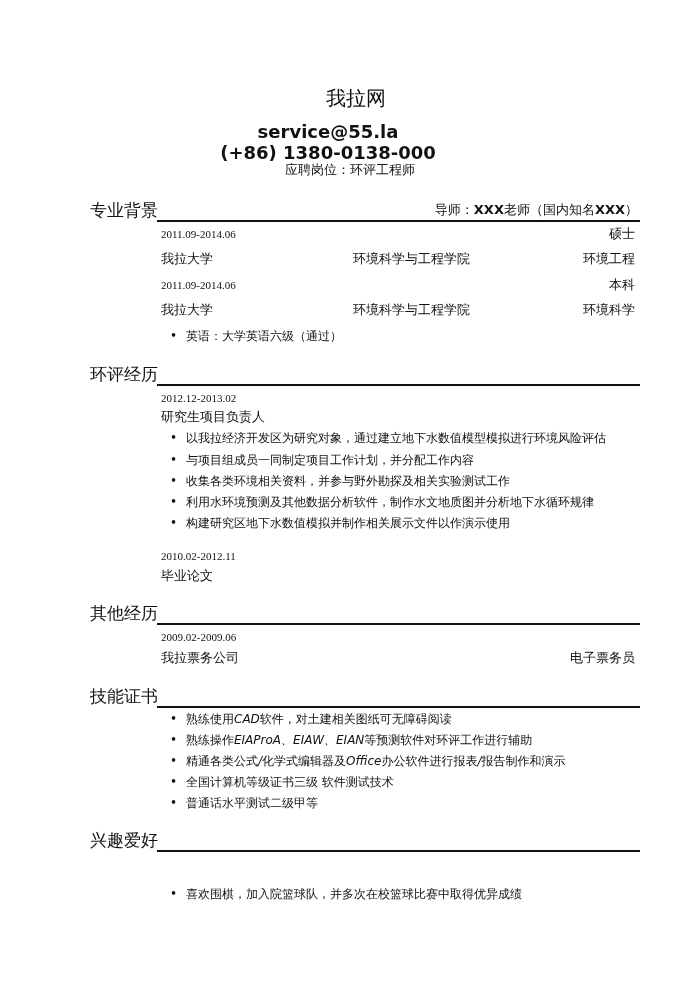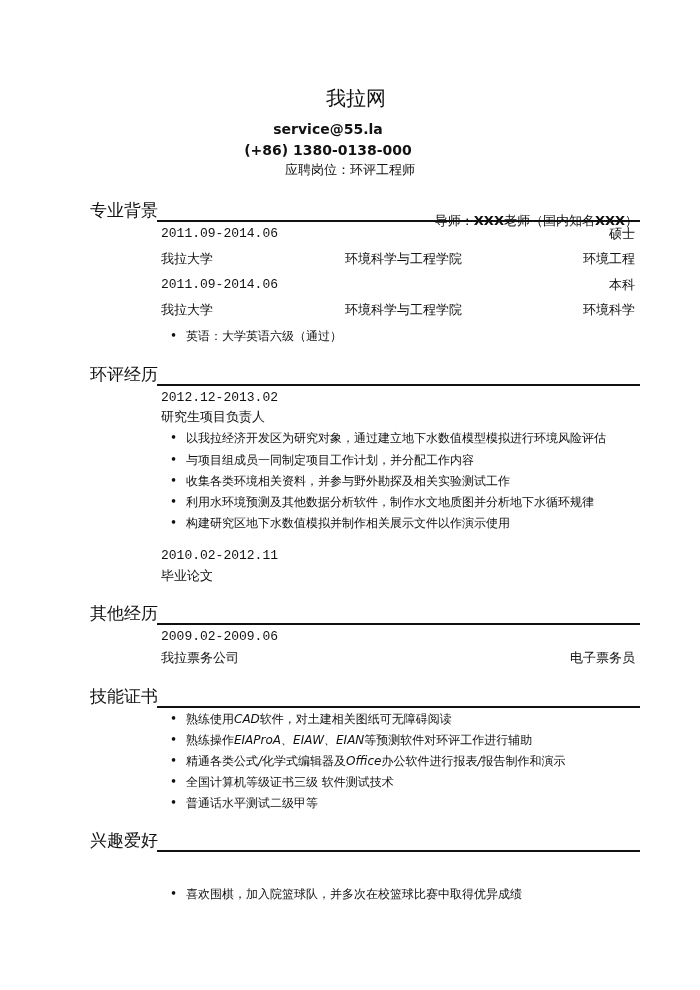--- a/index.html
+++ b/index.html
@@ -1,42 +1,42 @@
 <!DOCTYPE html>
 <html><head>
 <meta charset="utf-8">
 <style>
   html, body { margin:0; padding:0; background:#ffffff; }
   body { width:700px; height:990px; position:relative; overflow:hidden;
          font-family:"DejaVu Serif","Liberation Serif",serif; color:#111; }
   .abs { position:absolute; white-space:nowrap; }
   .name { left:6px; width:700px; text-align:center; top:80px; font-size:20px; line-height:36px; }
-  .contact { left:0; width:656px; text-align:center; font-family:"DejaVu Sans","Liberation Sans",sans-serif; font-weight:bold; font-size:14px; }
+  .contact { left:0; width:656px; text-align:center; font-family:"DejaVu Sans","Liberation Sans",sans-serif; font-weight:bold; font-size:18px; }
   .position { left:0; width:700px; text-align:center; font-size:13px; }
   .sec-title { left:90px; font-size:17px; line-height:22px; }
   .rule { left:157px; width:483px; height:0; border-top:2px solid #111; }
   .row { left:161px; width:474px; font-size:13px; line-height:18px; display:flex; justify-content:space-between; }
-  .date { font-family:Liberation Mono, monospace; font-size:13px; }
-  .mid { position:absolute; left:184px; }
+  .date { font-family:Liberation Serif, serif; font-size:11px; }
+  .mid { position:absolute; left:192px; }
   .bullet { left:170px; font-size:12px; line-height:18px; }
   .bullet::before { content:"•"; display:inline-block; width:16px; }
   .lat { font-family:"DejaVu Sans","Liberation Sans",sans-serif;font-style:italic; }
   .b { font-family:"DejaVu Sans","Liberation Sans",sans-serif; font-weight:bold; }
   .tutor { right:62px; font-size:13px; }
 </style>
 </head>
 <body>
 
 <div class="abs name">我拉网</div>
 <div class="abs contact" style="top:121px;">service@55.la</div>
 <div class="abs contact" style="top:142px;">(+86)  1380-0138-000</div>
 <div class="abs position" style="top:161px;"><span>应聘岗位：</span><span>环评工程师</span></div>
 
 <div class="abs sec-title" style="top:199px;">专业背景</div>
-<div class="abs tutor" style="top:212px;"><span>导师：</span><span class="b">XXX</span><span>老师（国内知名</span><span class="b">XXX</span><span>）</span></div>
+<div class="abs tutor" style="top:201px;"><span>导师：</span><span class="b">XXX</span><span>老师（国内知名</span><span class="b">XXX</span><span>）</span></div>
 <div class="abs rule" style="top:220px;"></div>
 
 <div class="abs row" style="top:225px;">
   <span class="date">2011.09-2014.06</span>
     <span>硕士</span>
 </div>
 <div class="abs row" style="top:250px;">
   <span>我拉大学</span>
     <span class="mid">环境科学与工程学院</span>
     <span>环境工程</span>

